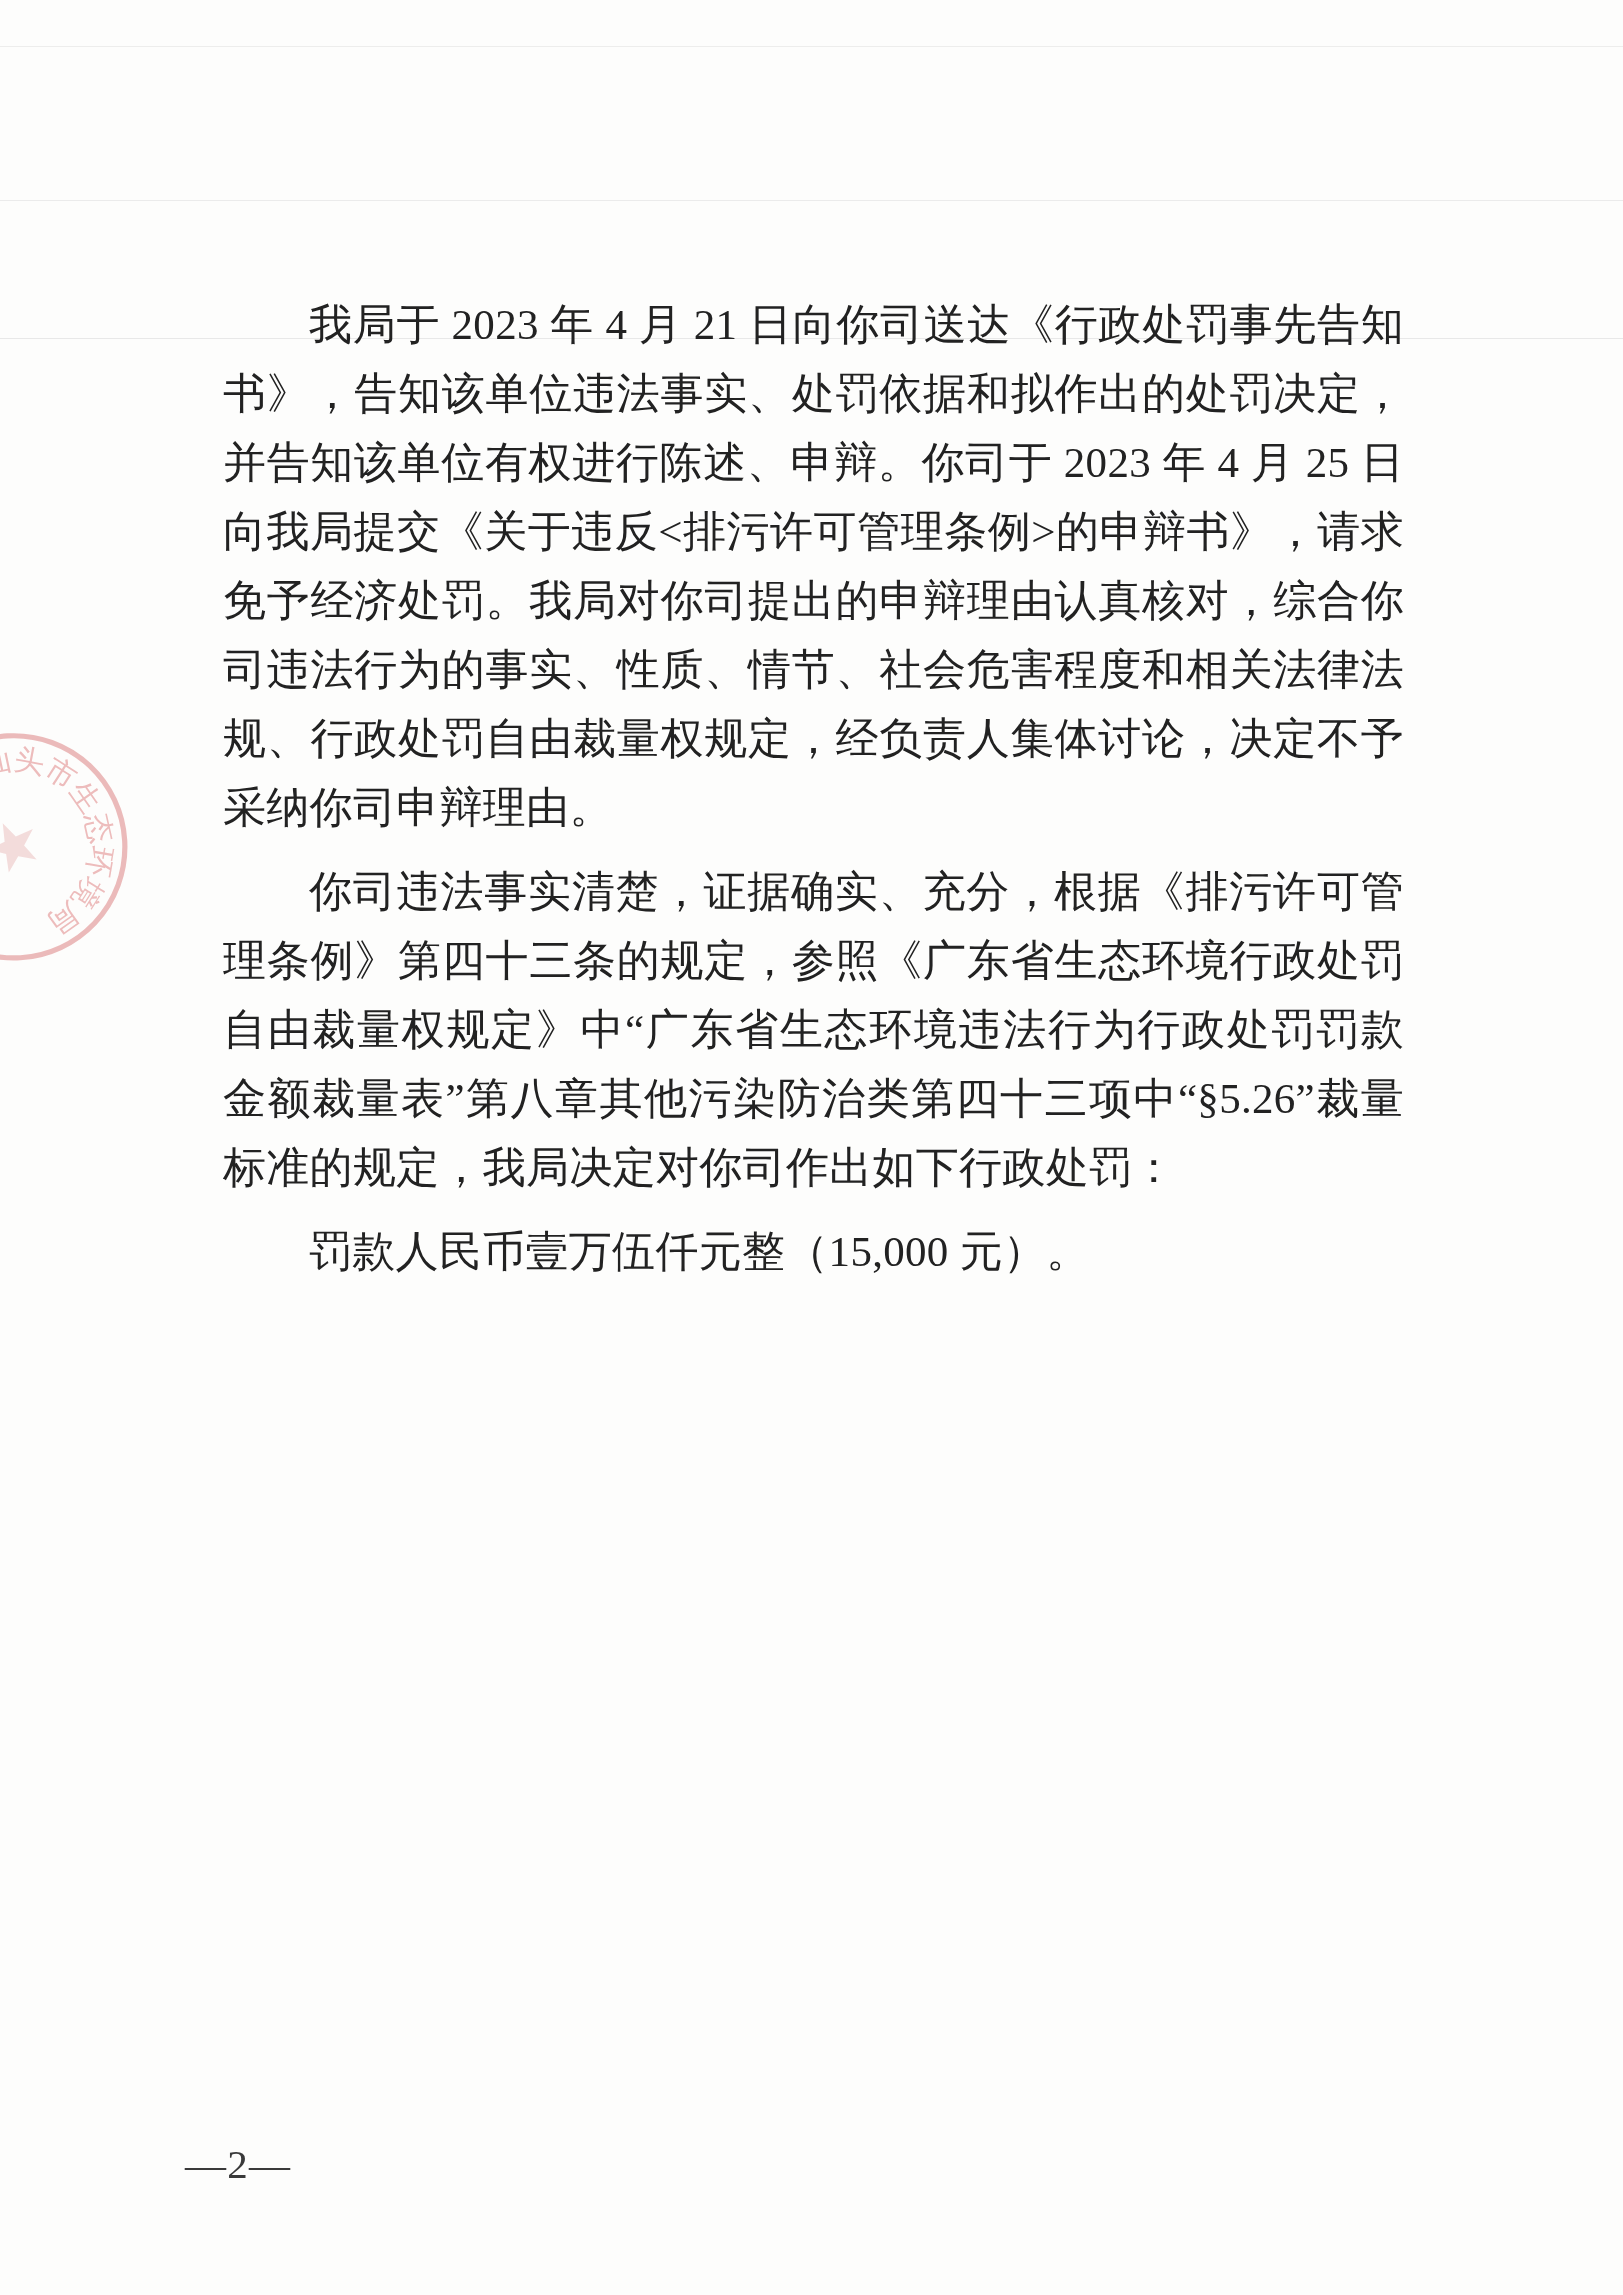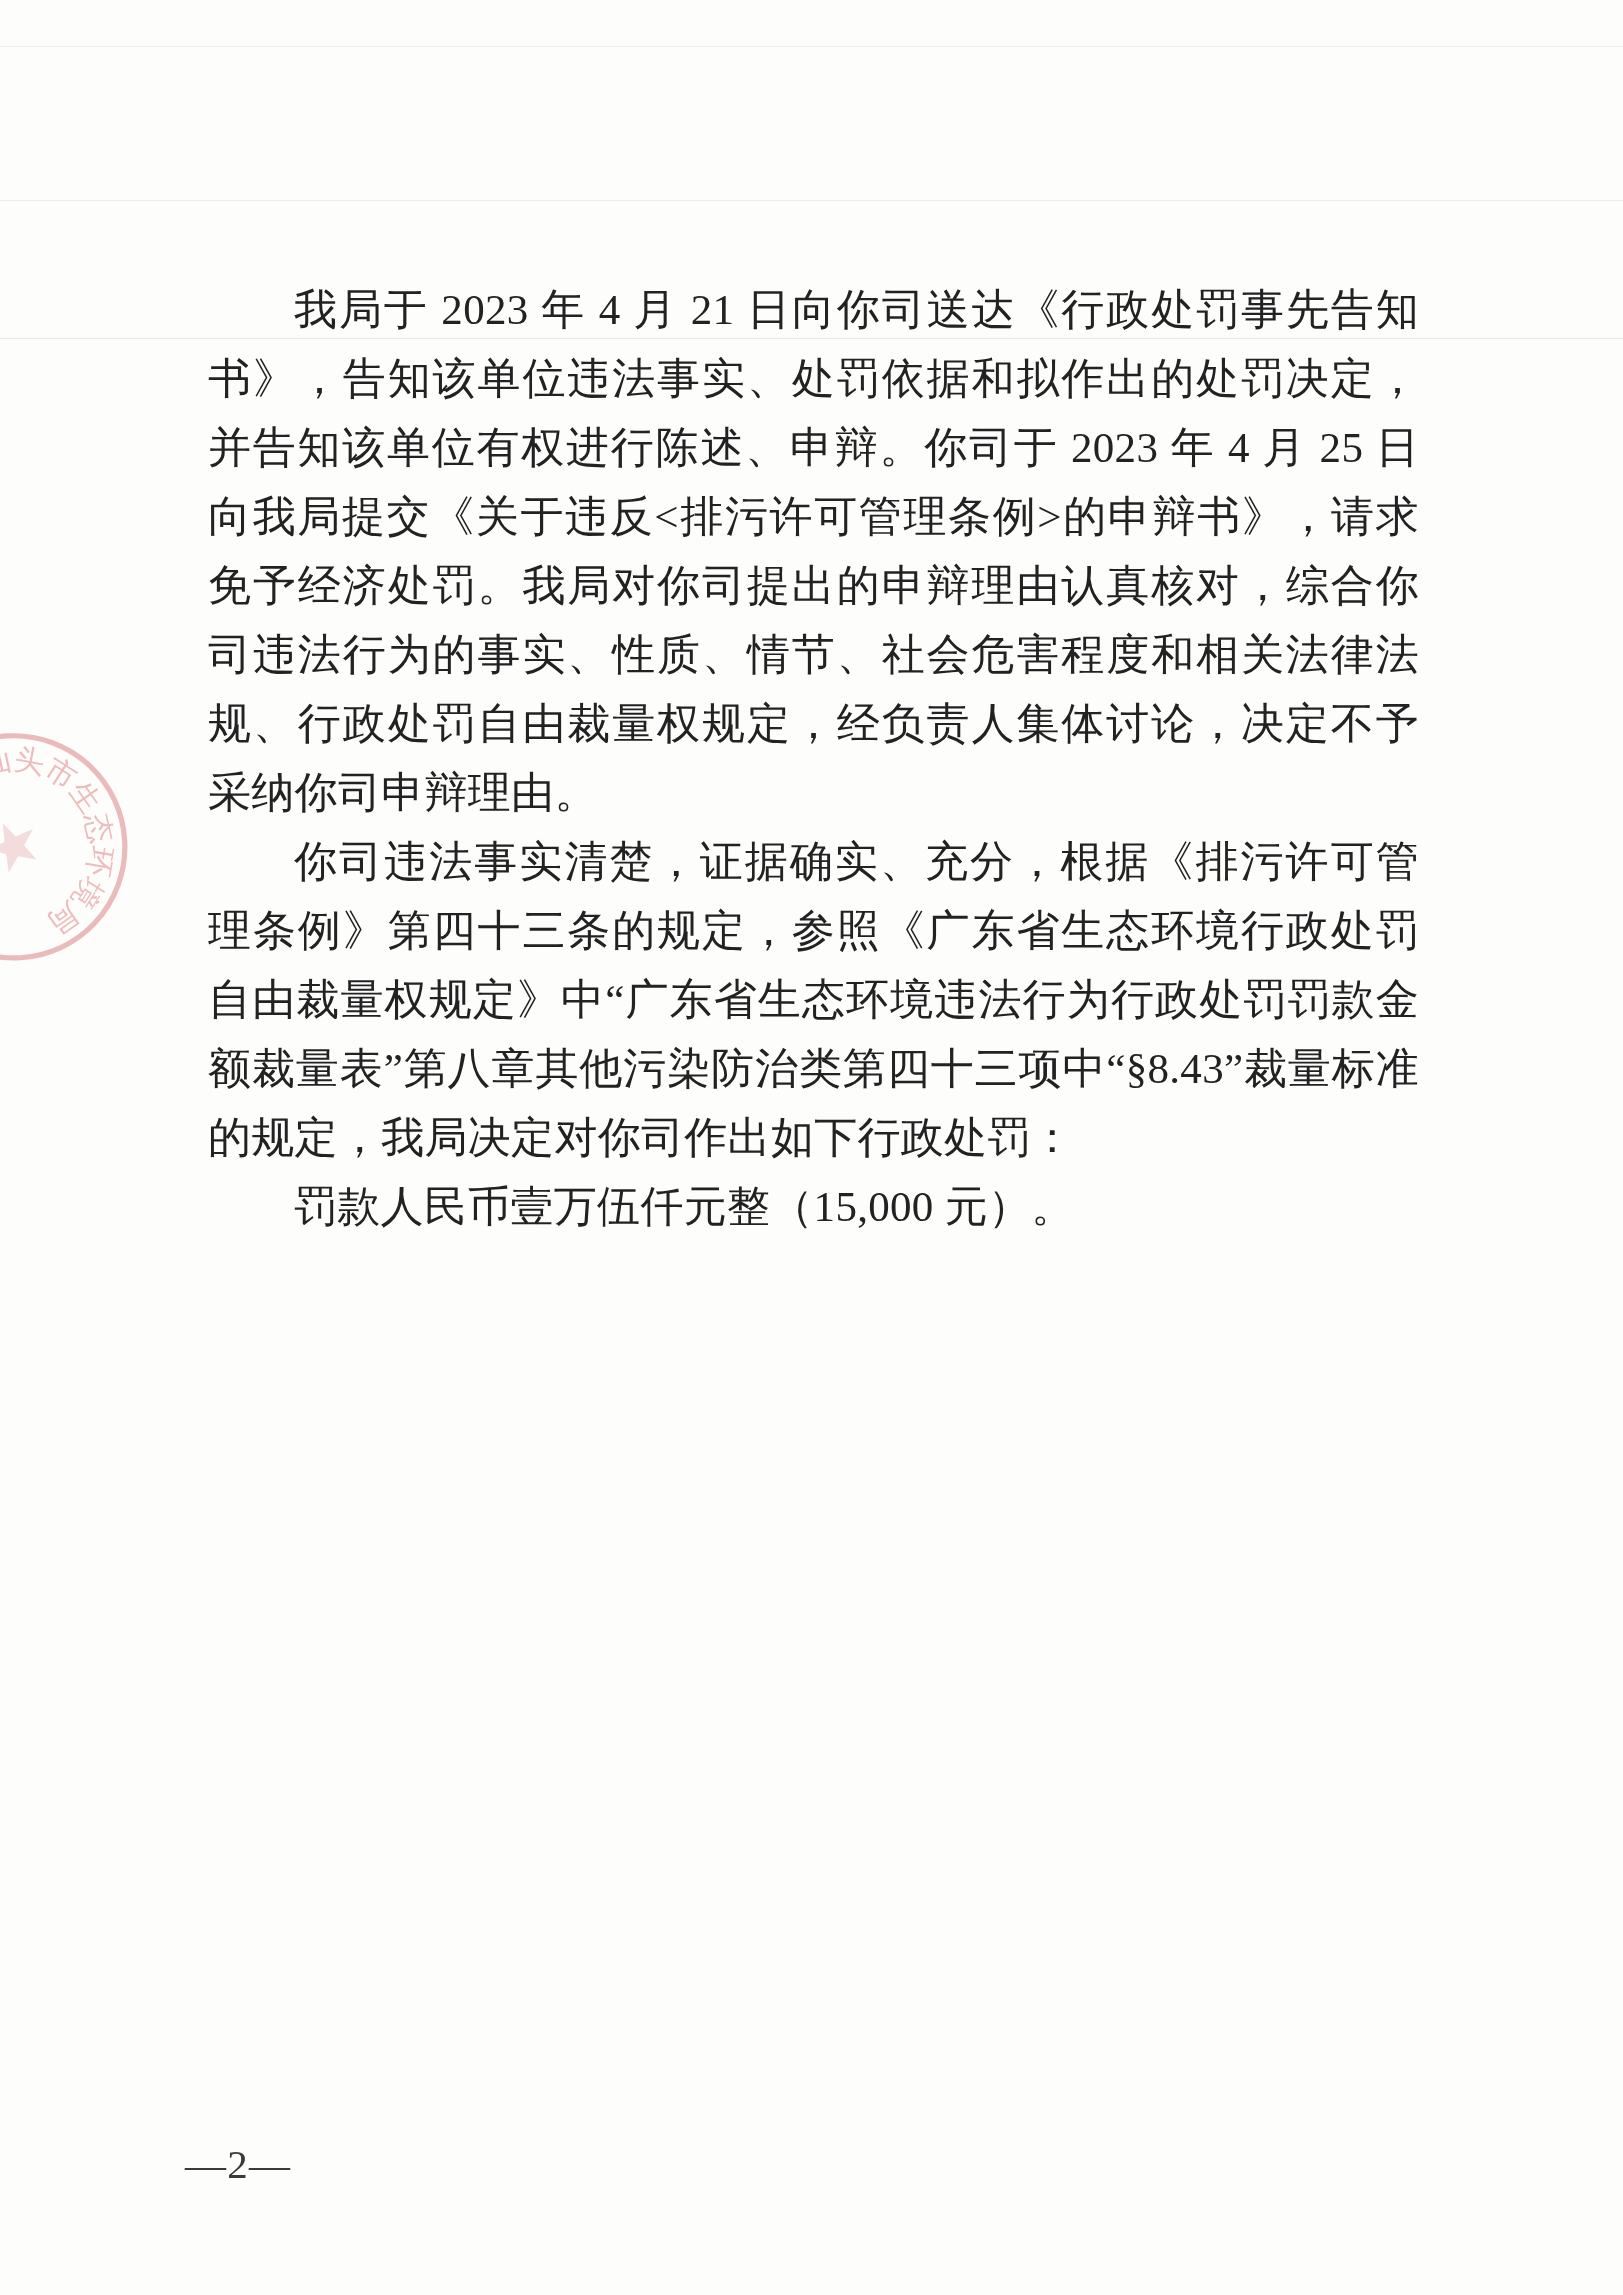--- a/index.html
+++ b/index.html
@@ -33,21 +33,21 @@
     left: 208px;
     top: 275px;
     width: 1211px;
     font-size: 43px;
     line-height: 69px;
     text-align: justify;
     text-justify: inter-character;
     letter-spacing: 0.3px;
   }
   .content p {
-    margin: 0;
+    margin: 15px;
     padding: 0;
     text-indent: 2em;
     font-family: Liberation Serif, serif;
   }
   .seal {
     position: absolute;
     left: 0;
     top: 707px;
     width: 170px;
     height: 281px;
@@ -78,20 +78,20 @@
       <polygon points="21,174 30.4,201.1 59,201.6 36.2,218.9 44.5,246.4 21,230 -2.5,246.4 5.8,218.9 -17,201.6 11.6,201.1" fill="#e09a9a" opacity="0.6"></polygon>
       <path id="sealArc" d="M 21 96 A 118 118 0 0 1 139 214 A 118 118 0 0 1 21 332" fill="none"></path>
       <text font-size="46" fill="#d96a6a" opacity="0.8" font-family="Liberation Serif, DejaVu Serif, serif">
         <textPath href="#sealArc" startOffset="4">汕头市生态环境局</textPath>
       </text>
     </g>
   </svg>
 
   <div class="content">
     <p>我局于 2023 年 4 月 21 日向你司送达《行政处罚事先告知书》，告知该单位违法事实、处罚依据和拟作出的处罚决定，并告知该单位有权进行陈述、申辩。你司于 2023 年 4 月 25 日向我局提交《关于违反&lt;排污许可管理条例&gt;的申辩书》，请求免予经济处罚。我局对你司提出的申辩理由认真核对，综合你司违法行为的事实、性质、情节、社会危害程度和相关法律法规、行政处罚自由裁量权规定，经负责人集体讨论，决定不予采纳你司申辩理由。</p>
-    <p>你司违法事实清楚，证据确实、充分，根据《排污许可管理条例》第四十三条的规定，参照《广东省生态环境行政处罚自由裁量权规定》中“广东省生态环境违法行为行政处罚罚款金额裁量表”第八章其他污染防治类第四十三项中“§8.43”裁量标准的规定，我局决定对你司作出如下行政处罚：</p>
+    <p>你司违法事实清楚，证据确实、充分，根据《排污许可管理条例》第四十三条的规定，参照《广东省生态环境行政处罚自由裁量权规定》中“广东省生态环境违法行为行政处罚罚款金额裁量表”第八章其他污染防治类第四十三项中“§5.26”裁量标准的规定，我局决定对你司作出如下行政处罚：</p>
     <p>罚款人民币壹万伍仟元整（15,000 元）。</p>
   </div>
 
   <div class="page-number">—2—</div>
 
 </div>
 
 
 </body></html>

